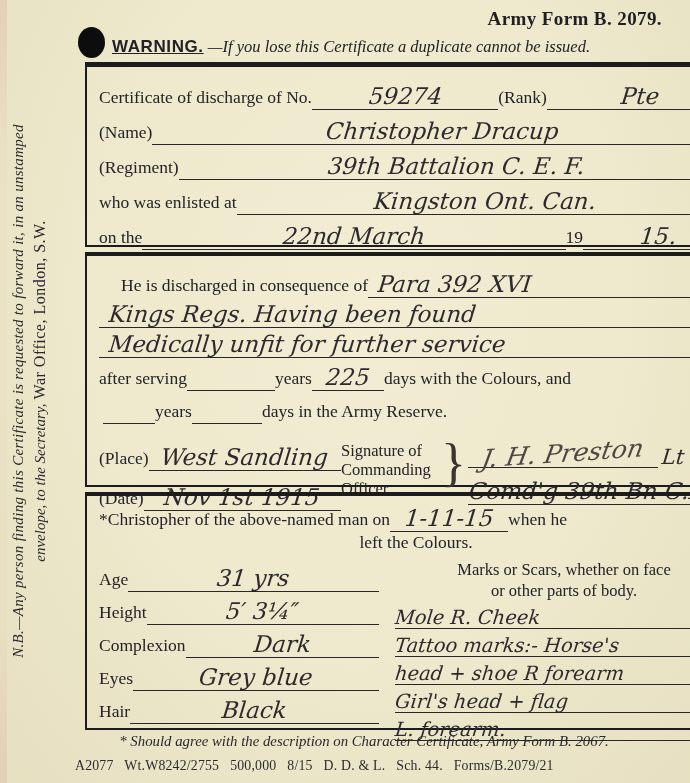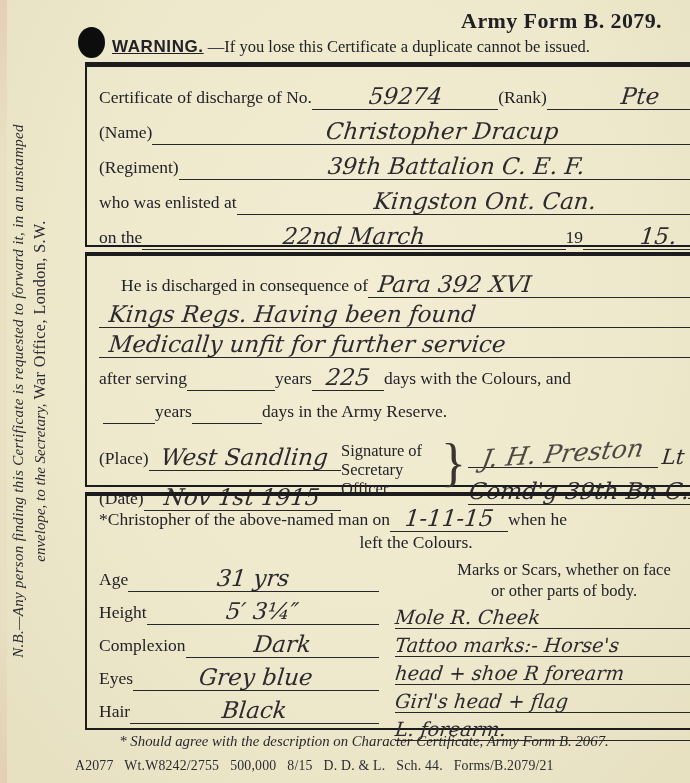--- a/index.html
+++ b/index.html
@@ -18,33 +18,33 @@
     transform:rotate(-90deg);
     text-align:center;font-size:15px;line-height:22px;color:#2a2930;
   }
   .side-note .l1{font-style:italic;letter-spacing:.3px;white-space:nowrap;}
   .side-note .l2{white-space:nowrap;}
   .side-note .l2 .it{font-style:italic;}
   .side-note .l2 .rm{font-style:normal;font-size:16px;letter-spacing:.5px;}
 
   .form-number{
     position:absolute;top:8px;right:28px;
-    font-size:22px;font-weight:bold;letter-spacing:.4px;color:#201f24;
+    font-size:19px;font-weight:bold;letter-spacing:.4px;color:#201f24;
   }
   .punch-dot{
     position:absolute;left:78px;top:27px;width:27px;height:31px;
     background:#0d0d0d;border-radius:50%;
   }
   .warning-line{
     position:absolute;left:112px;top:37px;font-size:16.5px;white-space:nowrap;color:#222126;
   }
   .warning-line .wbold{
     font-family:"Liberation Sans",sans-serif;font-weight:bold;font-size:17px;letter-spacing:.6px;text-decoration:underline;
   }
-  .warning-line .wrest{}
+  .warning-line .wrest{font-style:italic;}
 
   .box{
     position:absolute;left:85px;width:664px;box-sizing:border-box;
     border:2.5px solid #1c1b1e;background:transparent;
   }
   .box1{top:62px;height:185px;border-top-width:5px;padding:8px 14px 0 12px;}
   .box2{top:252px;height:235px;border-top-width:4px;padding:9px 14px 0 12px;}
   .box3{top:492px;height:238px;border-top-width:4px;padding:6px 14px 0 12px;}
 
   .row{display:flex;align-items:flex-end;font-size:17.5px;}
@@ -172,21 +172,21 @@
         <span class="lbl">(Place)</span>
         <span class="fill"><span class="hw big">West Sandling</span></span>
       </div>
       <div class="row">
         <span class="lbl">(Date)</span>
         <span class="fill"><span class="hw big">Nov 1st 1915</span></span>
       </div>
     </div>
     <div class="sig-mid">
       <div>Signature of</div>
-      <div>Secretary</div>
+      <div>Commanding</div>
       <div>Officer</div>
     </div>
     <div class="sig-brace">}</div>
     <div class="sig-right">
       <div class="row">
         <span class="fill"><span class="hw sig">J. H. Preston</span></span>
         <span class="hw" style="padding-left:4px;">Lt Col.</span>
       </div>
       <div class="row">
         <span class="fill"><span class="hw big">Comd'g 39th Bn C.E.F.</span></span>

